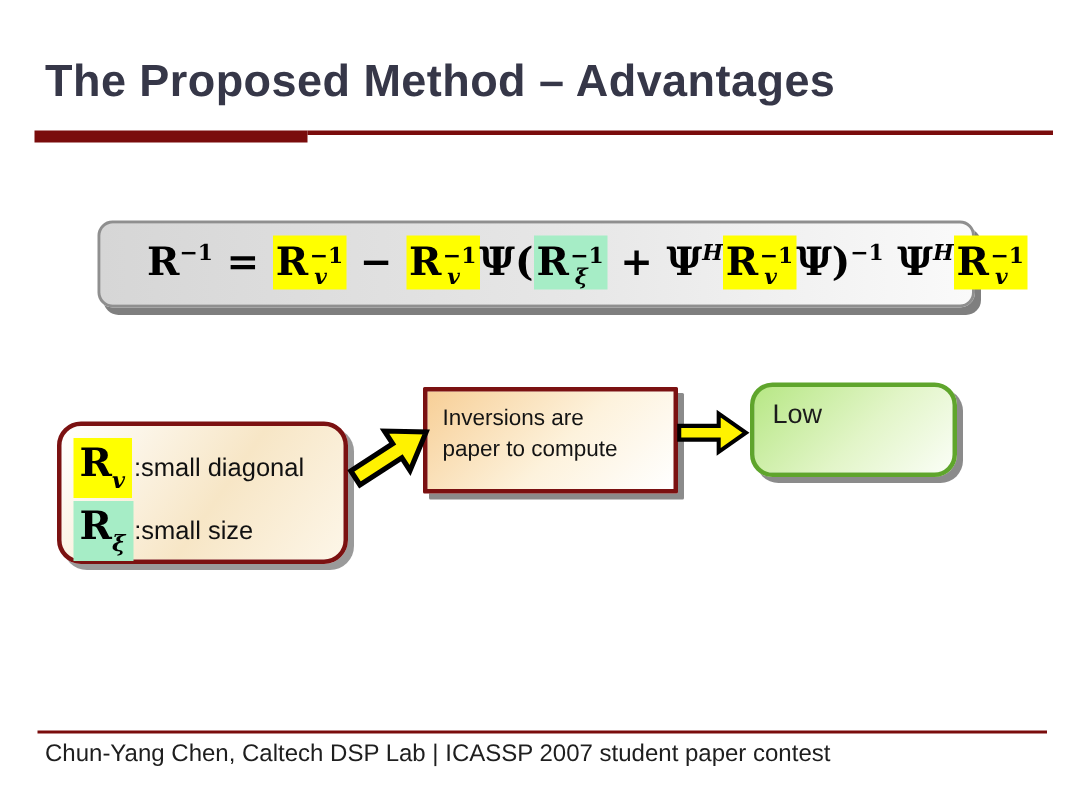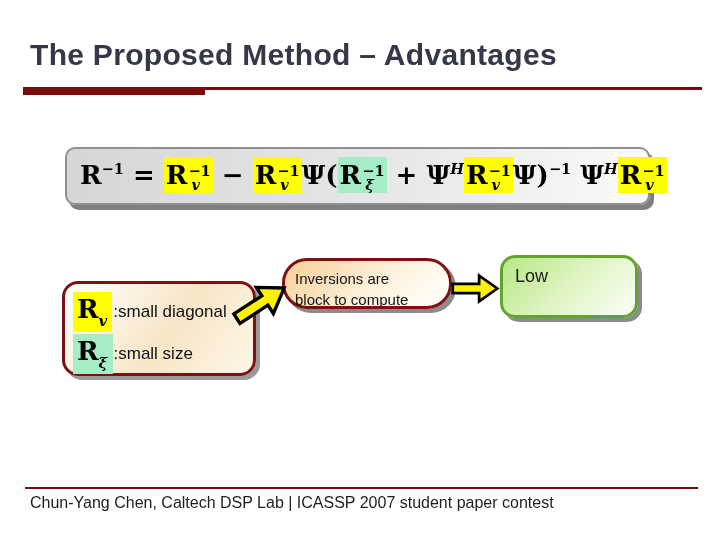--- a/index.html
+++ b/index.html
@@ -14,21 +14,21 @@
   }
   .rule-thick { position:absolute; left:23px; top:87px; width:182px; height:8px; background:#7A0C0C; }
   .rule-thin  { position:absolute; left:205px; top:87px; width:497px; height:3px; background:#7A0C0C; }
 
   
   .formula-box {
     position:absolute; left:65px; top:147px; width:585px; height:58px;
     border:2px solid #8f8f8f; border-radius:10px;
     background:linear-gradient(to right, #d6d6d6 0%, #e7e7e7 55%, #fafafa 100%);
     box-shadow:4px 5px 0 rgba(105,105,105,0.85);
-    display:flex; align-items:center;
+    display:flex; align-items:center;padding-left:18px;
   }
   .formula {
     font-family:"DejaVu Serif","Liberation Serif",serif; font-weight:bold;
     font-size:26px; color:#000; padding-left:13px; white-space:pre;
   }
   .formula sup { font-size:0.56em; }
   .formula sup.it { font-style:italic; }
   .hl { padding:3px 2px; }
   .hl-yellow { background:#FFFF00; }
   .hl-green  { background:#A6EDC6; }
@@ -39,35 +39,34 @@
   .ss-up { display:block; }
   .ss-dn { display:block; font-style:italic; padding-left:3px; }
 
   
   .assume-box {
     position:absolute; left:38px; top:281px; width:194px; height:95px;
     border:3px solid #7B1111; border-radius:16px;
     background:linear-gradient(125deg, #ffffff 0%, #f7e6c6 55%, #fdf6e8 100%);
     box-shadow:4px 4px 0 rgba(120,120,120,0.75);
     padding:7px 0 0 8px;
-    margin-left:24px;
   }
   .arow { display:flex; align-items:center; height:42px; }
   .asym {
     display:inline-block; font-family:"DejaVu Serif","Liberation Serif",serif;
     font-weight:bold; font-size:26px; line-height:1; color:#000;
     padding:4px 5px 10px 4px; margin-right:1px;
   }
   .asym sub { font-style:italic; font-size:15px; font-weight:bold; line-height:0; vertical-align:-8px; }
   .albl { font-size:17px; color:#111; }
 
   
   .inv-box {
-    position:absolute; left:282px; top:258px; width:170px; height:51px;
-    border:3px solid #7B1111; border-radius:25px;
+    position:absolute; left:282px; top:258px; width:170px; height:71px;
+    border:3px solid #7B1111; border-radius:1px;
     background:linear-gradient(135deg, #f7cf97 0%, #fdf2dc 55%, #ffffff 100%);
     box-shadow:4px 4px 0 rgba(110,110,110,0.8);
     padding:7px 0 0 10px; font-size:15px; line-height:1.4; color:#141414;
   }
   .low-box {
     position:absolute; left:500px; top:255px; width:138px; height:63px;
     border:3px solid #5FA52C; border-radius:15px;
     background:linear-gradient(135deg, #b7e785 0%, #e2f5c8 55%, #fbfef7 100%);
     box-shadow:4px 4px 0 rgba(110,110,110,0.8);
     padding:6px 0 16px 12px; font-size:18px; line-height:1.35; color:#1c1c1c;
@@ -112,21 +111,21 @@
   </div>
 
   <div class="arrow arrow1">
     <svg viewBox="0 0 54 34" preserveAspectRatio="none">
       <polygon points="2,12 31,12 31,3 51,17 31,31 31,22 2,22" fill="#FFF200" stroke="#000000" stroke-width="3" stroke-linejoin="miter"></polygon>
     </svg>
   </div>
 
   <div class="inv-box">
     <div>Inversions are</div>
-    <div>block to compute</div>
+    <div>paper to compute</div>
   </div>
 
   <div class="arrow arrow2">
     <svg viewBox="0 0 54 34" preserveAspectRatio="none">
       <polygon points="2,12 31,12 31,3 51,17 31,31 31,22 2,22" fill="#FFF200" stroke="#000000" stroke-width="3" stroke-linejoin="miter"></polygon>
     </svg>
   </div>
 
   <div class="low-box">
     <div>Low</div>

